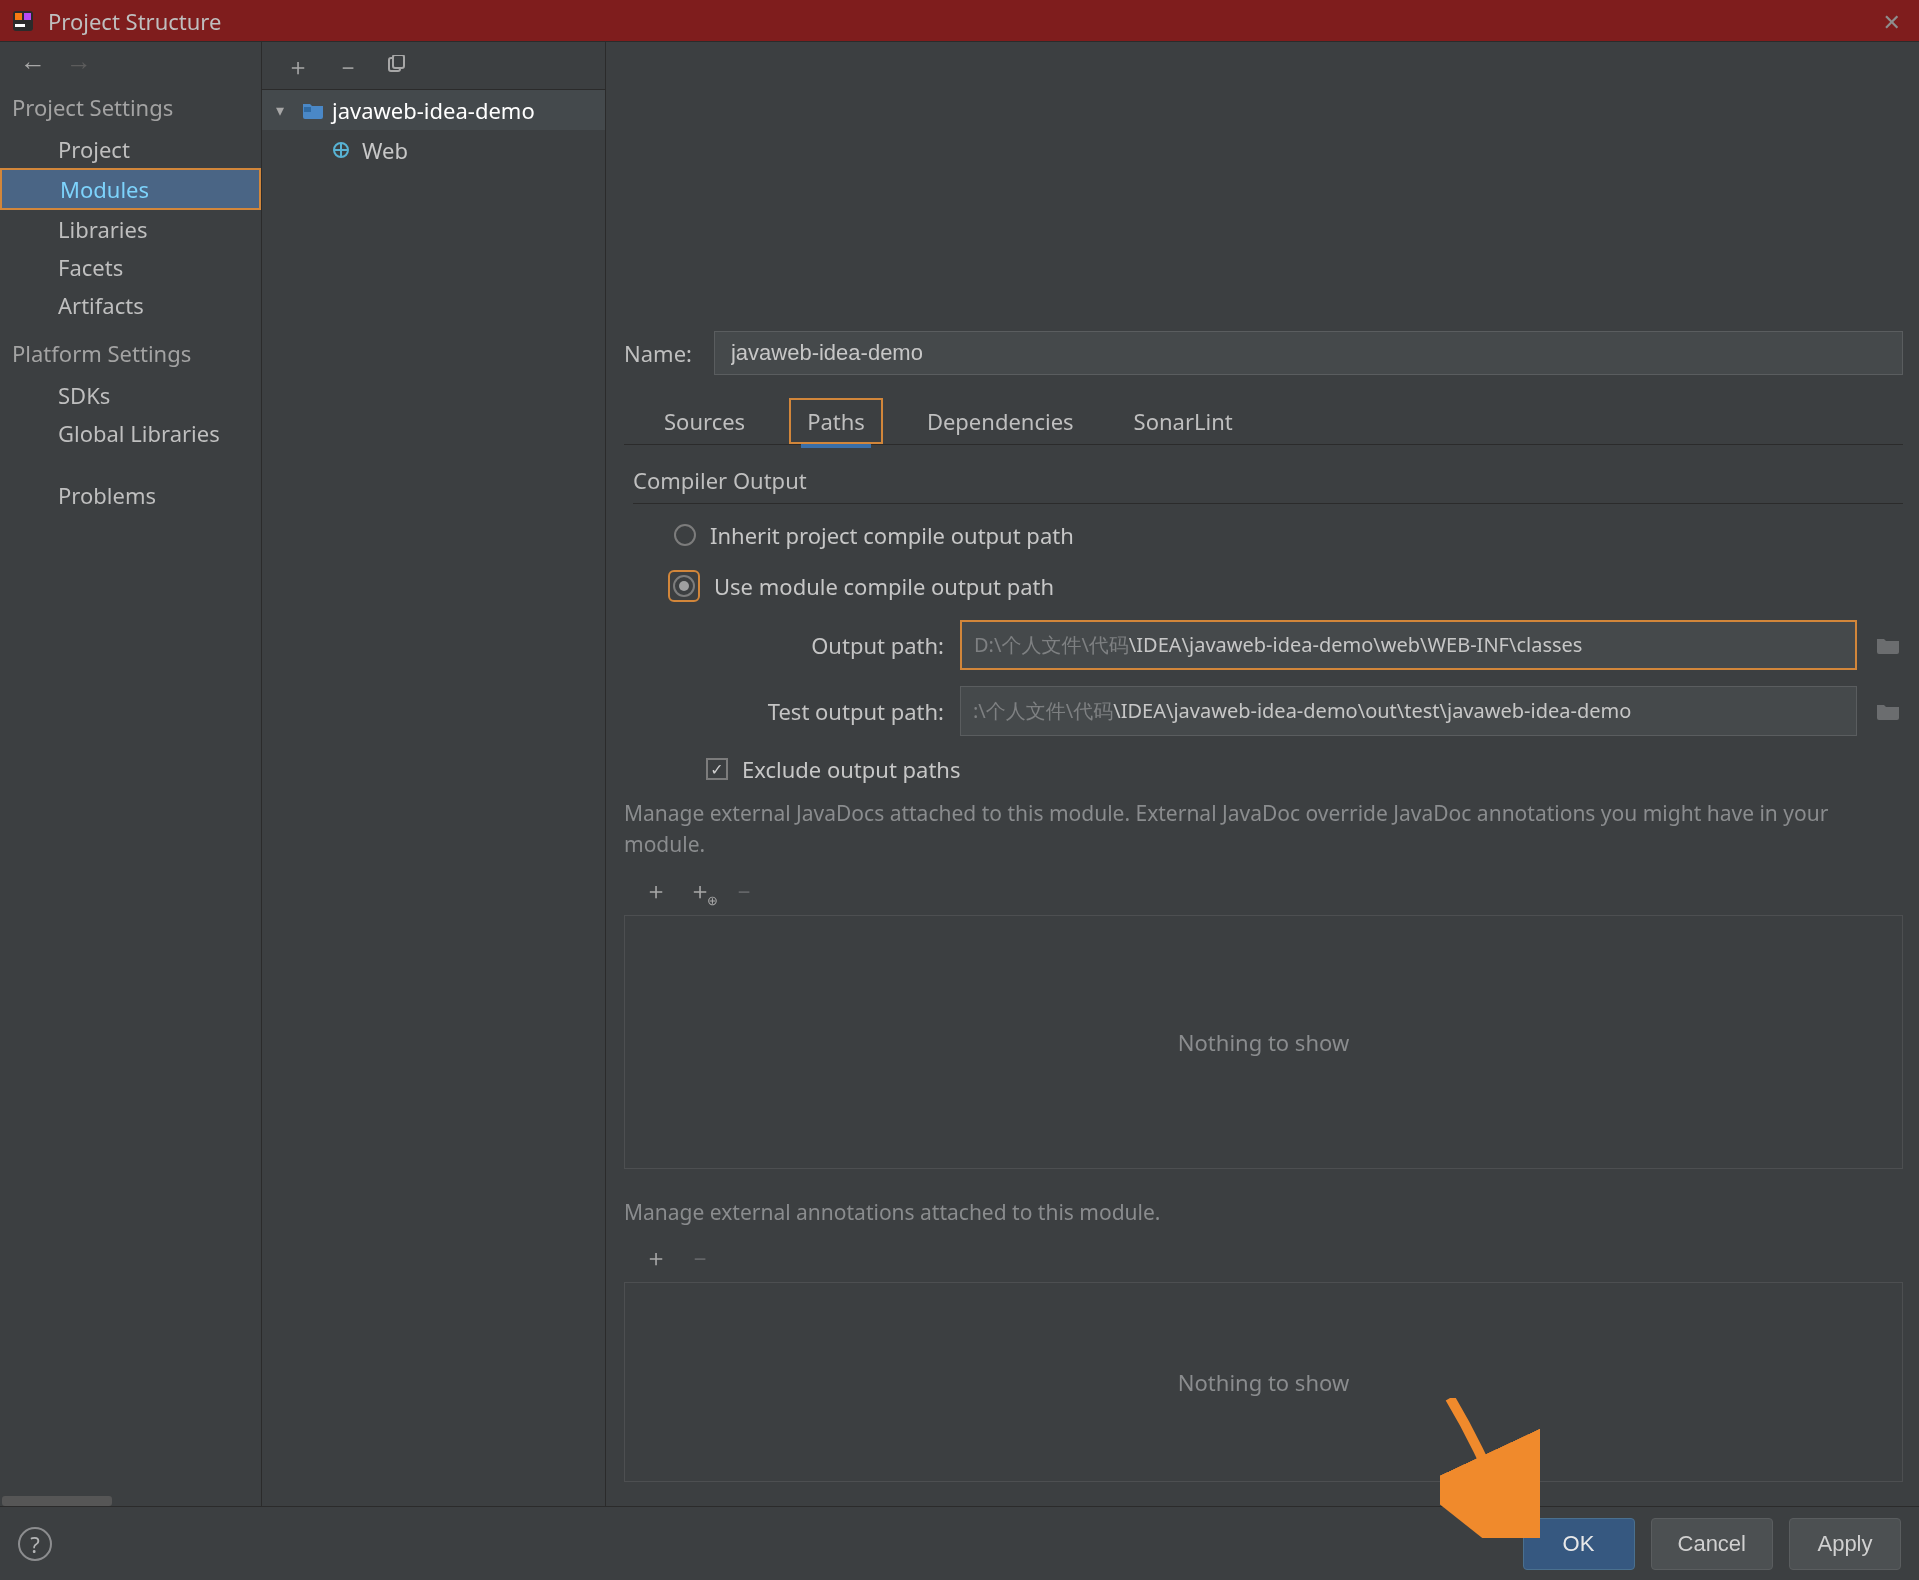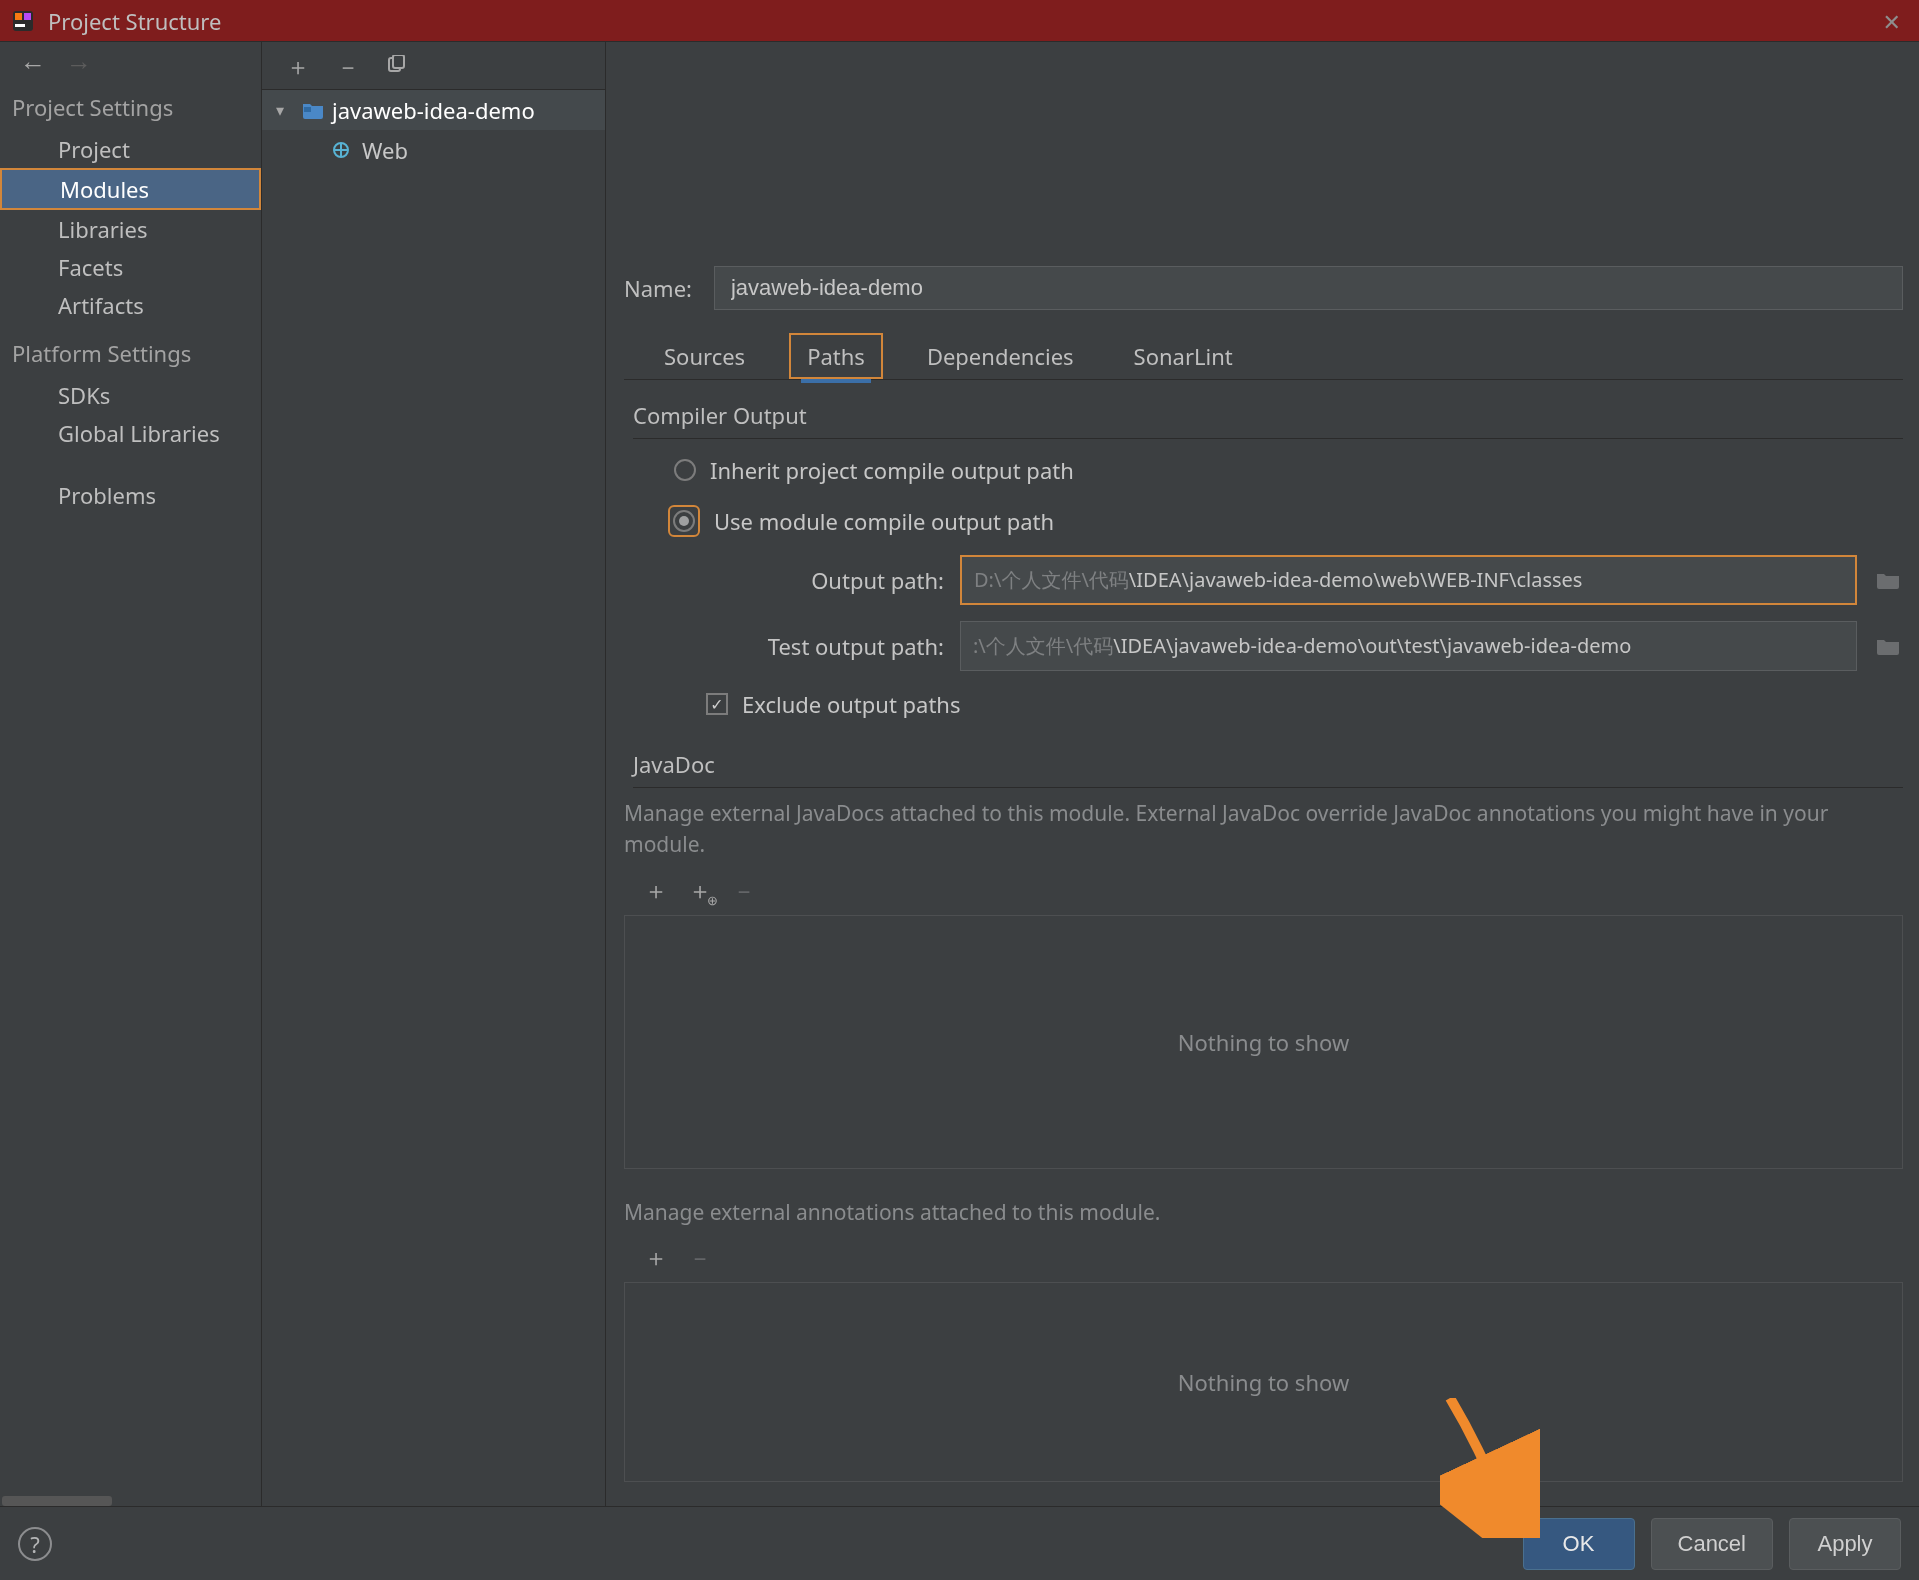--- a/index.html
+++ b/index.html
@@ -60,21 +60,21 @@
     padding: 14px 12px 8px 12px;
     color: #a3a3a3; font-size: 22px;
   }
   .nav-item {
     padding: 4px 0 4px 58px;
     color: #bfbfbf; font-size: 22px;
     cursor: pointer;
   }
   .nav-item.selected {
     background: #4a6585;
-    color: #ffffff;
+    color: #7dd3fc;
   }
   .nav-item.boxed {
     border: 2px solid #d2863a;
   }
   .left-nav-scroll {
     flex: 1;
   }
   .left-nav-scrollbar {
     height: 10px;
     background: #3c3f41;
@@ -378,21 +378,20 @@
             <path d="M2 4h7l2 2h13v11a2 2 0 0 1-2 2H4a2 2 0 0 1-2-2V4z" fill="#6b6d6f"></path>
           </svg>
       </span>
     </div>
 
     <div class="check-row" style="padding-left:82px;">
       <span class="check">✓</span>
       <span>Exclude output paths</span>
     </div>
 
-    <div class="section-header">JavaDoc</div>
     <div class="hint">Manage external JavaDocs attached to this module. External JavaDoc override JavaDoc annotations you might have in your module.</div>
     <div class="mini-toolbar">
       <span>＋</span>
       <span style="position:relative;">
         ＋<span style="font-size:13px;position:absolute;right:-6px;bottom:-2px;">⊕</span>
       </span>
       <span style="color:#6a6c6e;">－</span>
     </div>
     <div class="empty-box">
       <span>Nothing to show</span>

